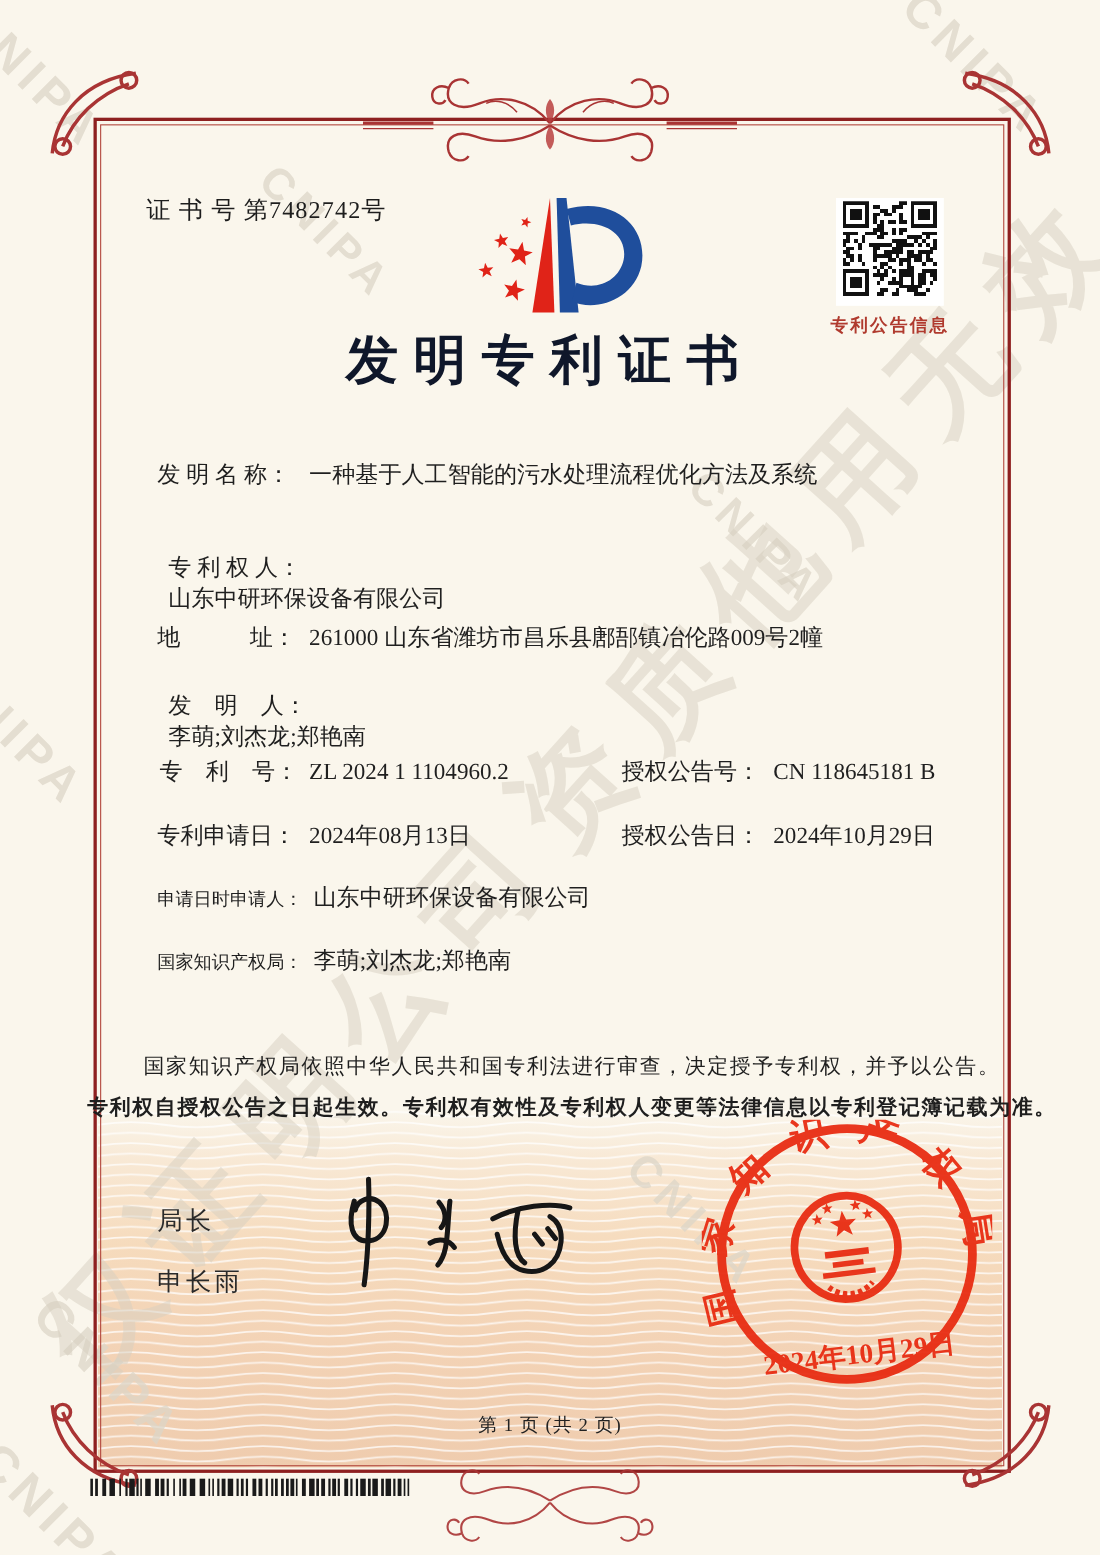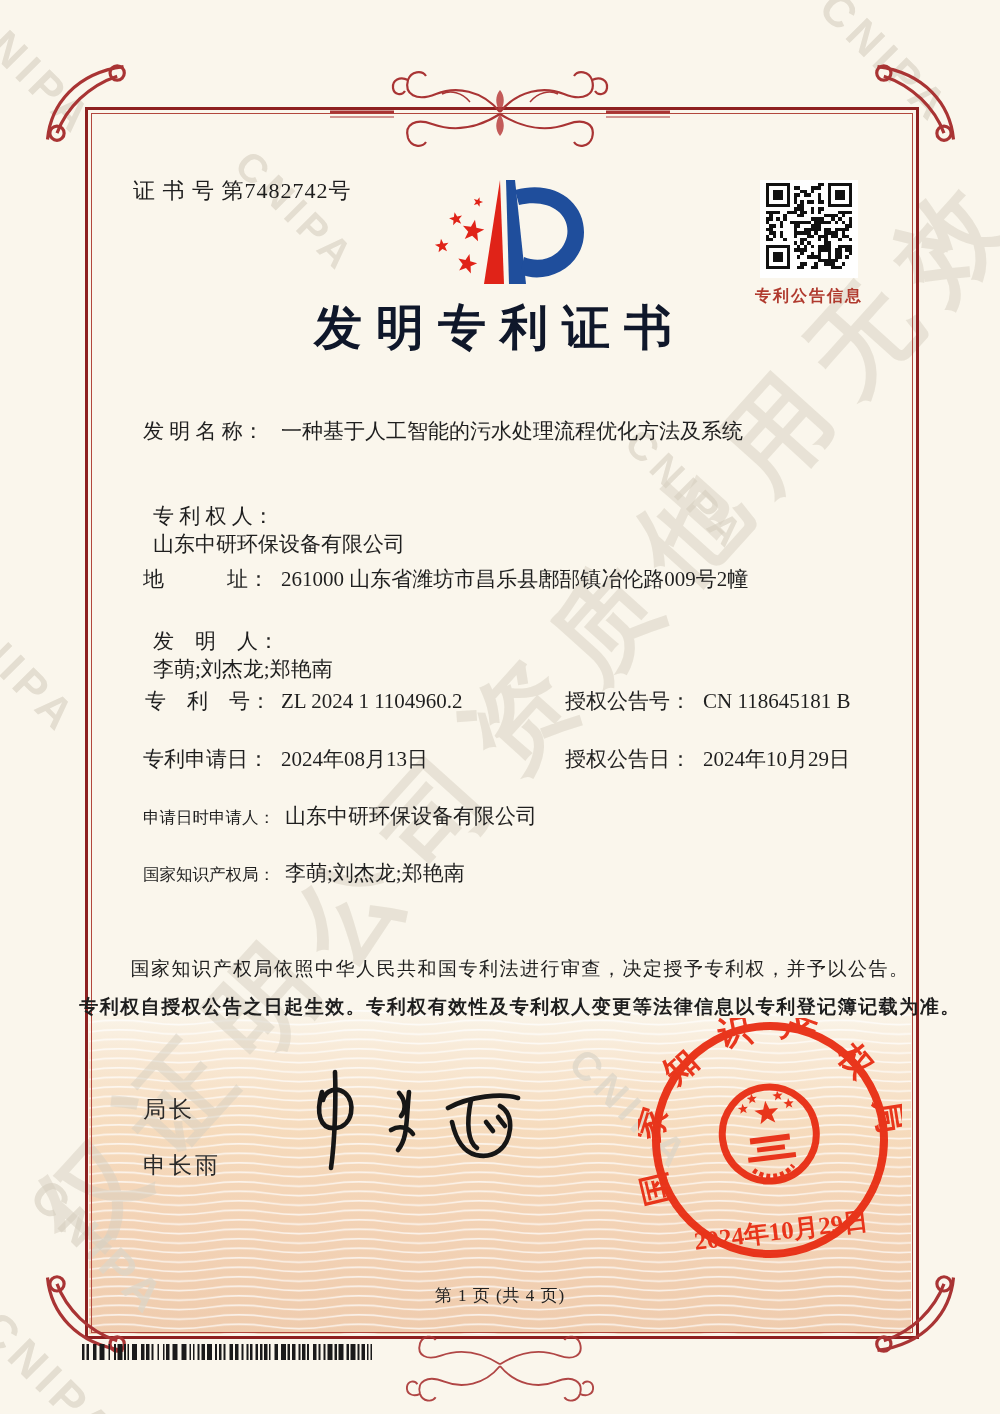--- a/index.html
+++ b/index.html
@@ -462,21 +462,21 @@
         <use href="#st" transform="translate(155,88) scale(0.45)"></use>
         <rect x="112" y="118" width="40" height="6"></rect>
         <rect x="118" y="128" width="28" height="5"></rect>
         <rect x="108" y="137" width="48" height="5"></rect>
         <path d="M112 150 A 28 28 0 0 0 152 150" fill="none" stroke="#e8290f" stroke-width="5" stroke-dasharray="4 3"></path>
       </g>
       <text x="132" y="222" text-anchor="middle" font-size="25" font-weight="bold" fill="#e8290f" font-family="'Liberation Serif','DejaVu Serif',serif">2024年10月29日</text>
     </g>
   </svg>
 
-  <div class="footer-page">第 1 页 (共 4 页)</div>
+  <div class="footer-page">第 1 页 (共 2 页)</div>
 
   <svg class="barcode" id="barcode" viewBox="0 0 296 16" preserveAspectRatio="none">
       <g fill="#1a1a1a">
         <rect x="0" y="0" width="2.5" height="16"></rect>
         <rect x="4.5" y="0" width="2.5" height="16"></rect>
         <rect x="11" y="0" width="3.5" height="16"></rect>
         <rect x="17.5" y="0" width="5" height="16"></rect>
         <rect x="26.5" y="0" width="1.5" height="16"></rect>
         <rect x="32" y="0" width="2" height="16"></rect>
         <rect x="35.5" y="0" width="5" height="16"></rect>

